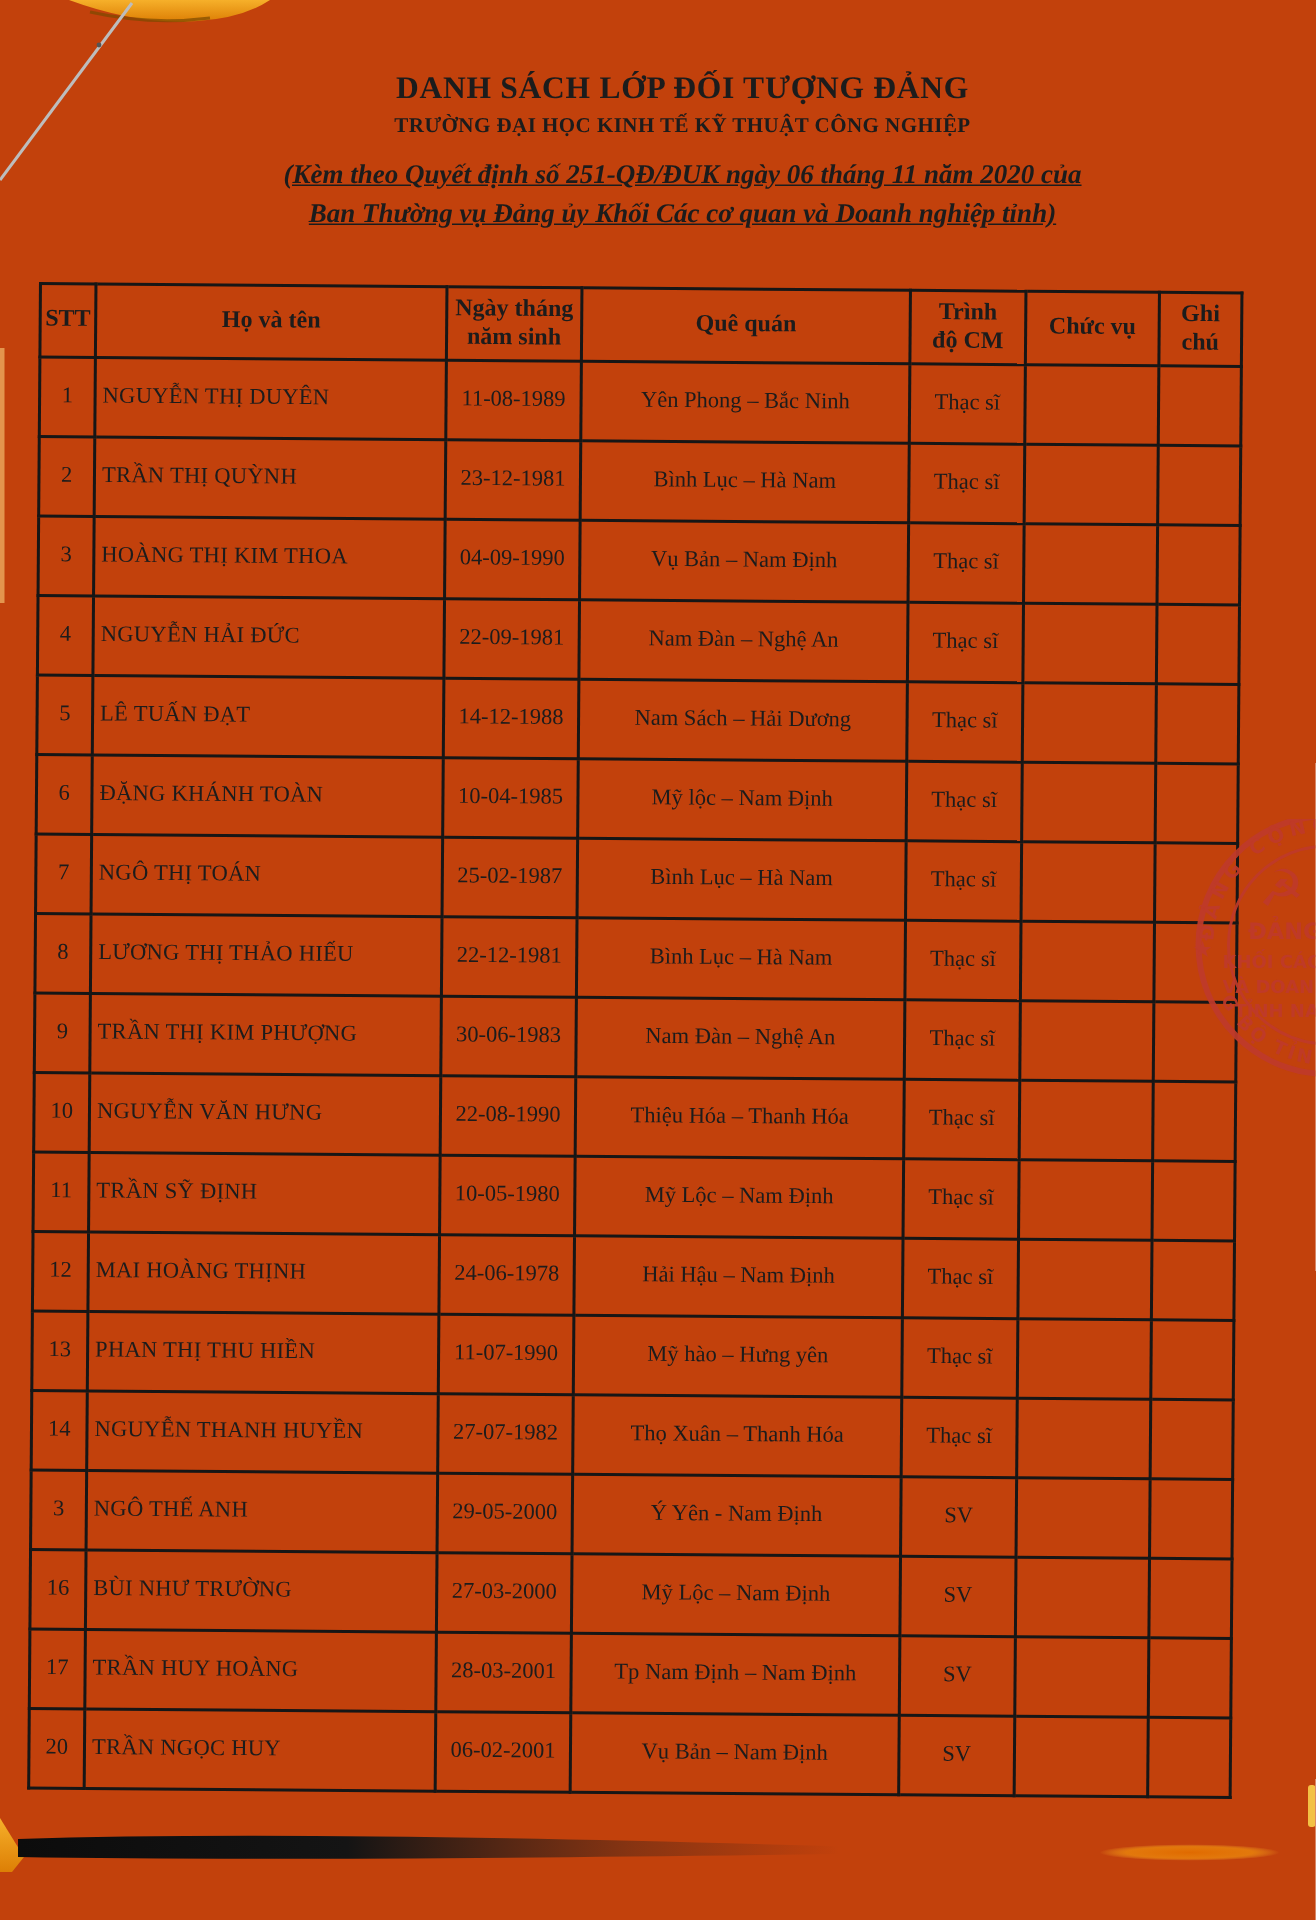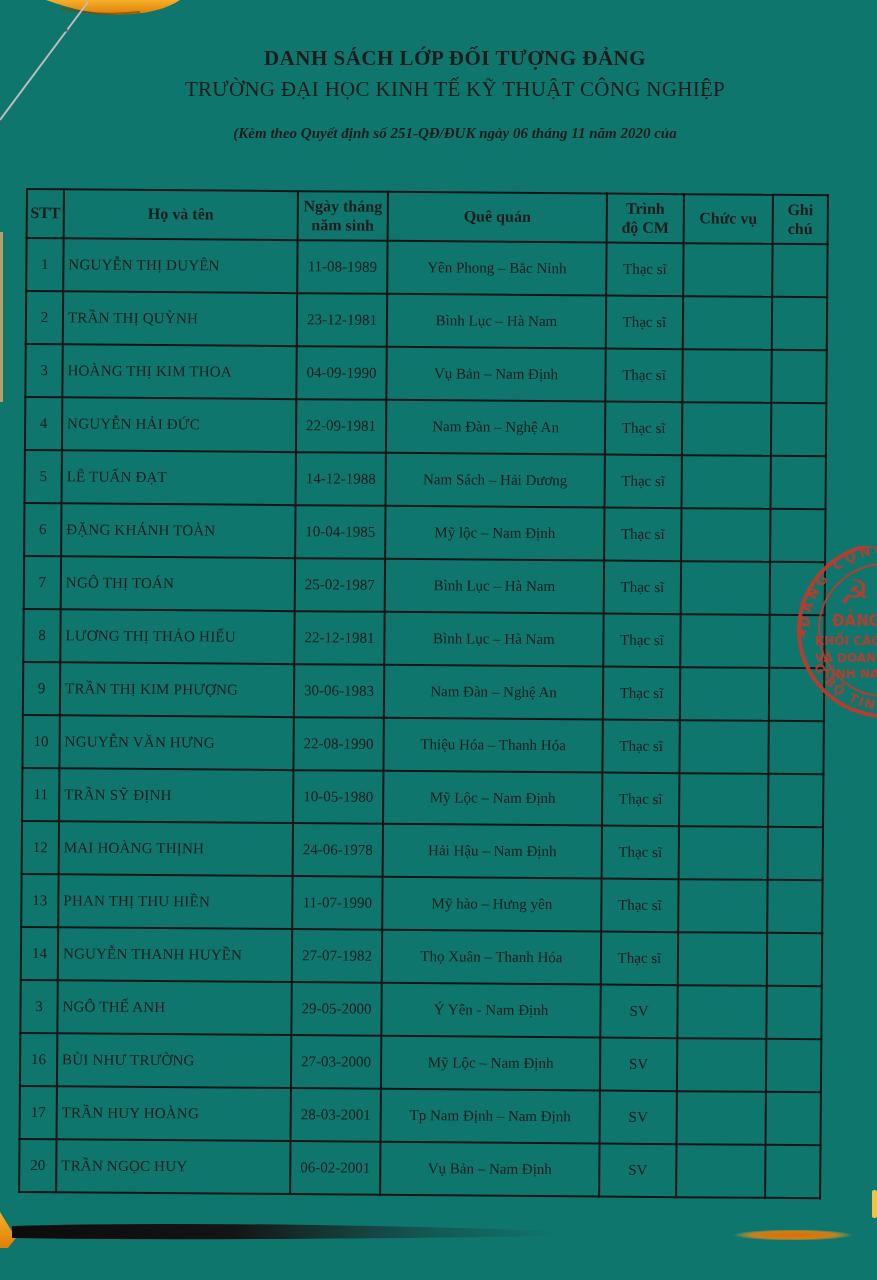--- a/index.html
+++ b/index.html
@@ -1,24 +1,24 @@
 <!DOCTYPE html>
 <html><head>
 <meta charset="utf-8">
 <style>
   html,body{margin:0;padding:0;}
   body{width:877px;height:1280px;overflow:hidden;background:#ffffff;
        font-family:"Liberation Serif", serif;color:#1c1c1c;}
-  .page{position:relative;width:877px;height:1280px;background:#0f766e;overflow:hidden;}
+  .page{position:relative;width:877px;height:1280px;background:#c2410c;overflow:hidden;}
 
   
   .doc-header{position:absolute;top:46px;left:55px;width:800px;text-align:center;}
   .title1{font-size:21px;font-weight:bold;letter-spacing:.5px;margin:0 0 6px 0;}
-  .title2{font-size:21px;font-weight:normal;letter-spacing:.3px;margin:0 0 21px 0;}
-  .subtitle{font-size:15px;font-weight:bold;font-style:italic;line-height:1.45;margin:0;}
+  .title2{font-size:14px;font-weight:bold;letter-spacing:.3px;margin:0 0 10px 0;}
+  .subtitle{font-size:18px;font-weight:bold;font-style:italic;line-height:1.45;margin:0;text-decoration:underline;}
 
   
   .tbl-wrap{position:absolute;left:26px;top:188px;transform:rotate(.45deg);transform-origin:0 0;}
   table{border-collapse:collapse;table-layout:fixed;width:801px;background:transparent;}
   th,td{border:2px solid #161616;overflow:hidden;}
   th{font-size:16px;font-weight:bold;white-space:pre-line;text-align:center;
      height:47px;padding:0 2px;line-height:1.15;}
   td{font-size:15px;height:51px;padding:0 2px;text-align:center;}
   td.c1{text-align:left;padding-left:4px;font-size:15px;letter-spacing:.2px;}
   td.c0{font-size:15px;}
@@ -44,20 +44,21 @@
 </style>
 </head>
 <body>
 
 <div class="page">
 
   <div class="doc-header">
     <p class="title1">DANH SÁCH LỚP ĐỐI TƯỢNG ĐẢNG</p>
     <p class="title2">TRƯỜNG ĐẠI HỌC KINH TẾ KỸ THUẬT CÔNG NGHIỆP</p>
     <p class="subtitle">(Kèm theo Quyết định số 251-QĐ/ĐUK ngày 06 tháng 11 năm 2020 của</p>
+    <p class="subtitle">Ban Thường vụ Đảng ủy Khối Các cơ quan và Doanh nghiệp tỉnh)</p>
   </div>
 
   <div class="tbl-wrap">
     <table>
       <colgroup>
         <col class="c0">
           <col class="c1">
           <col class="c2">
           <col class="c3">
         <col class="c4">

